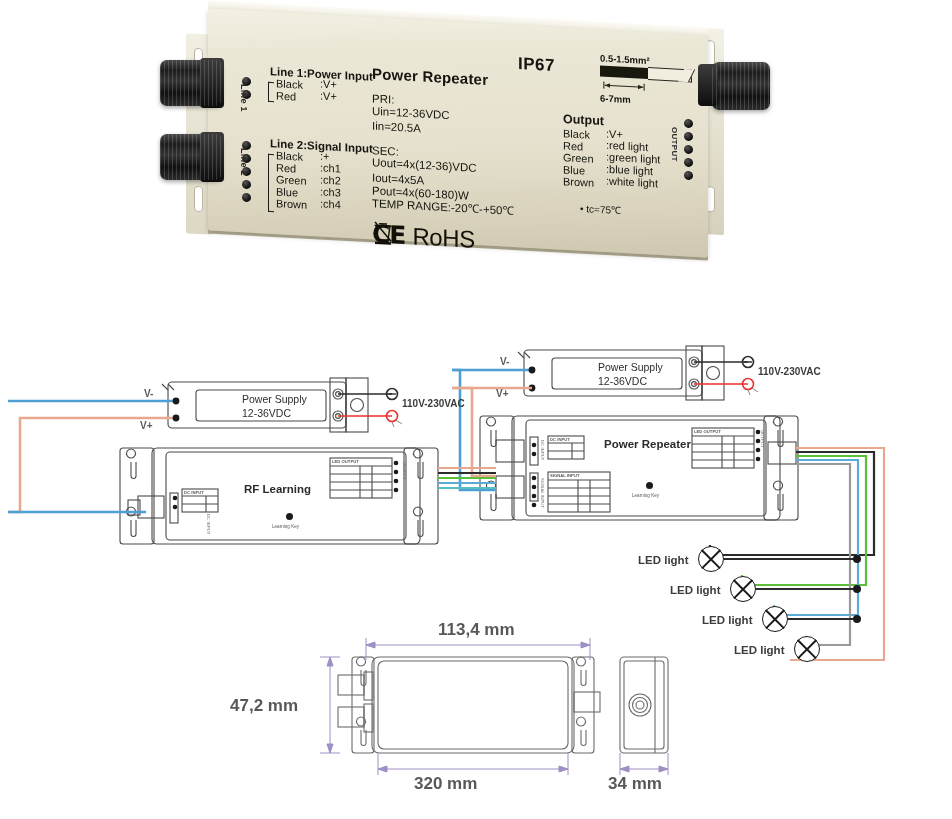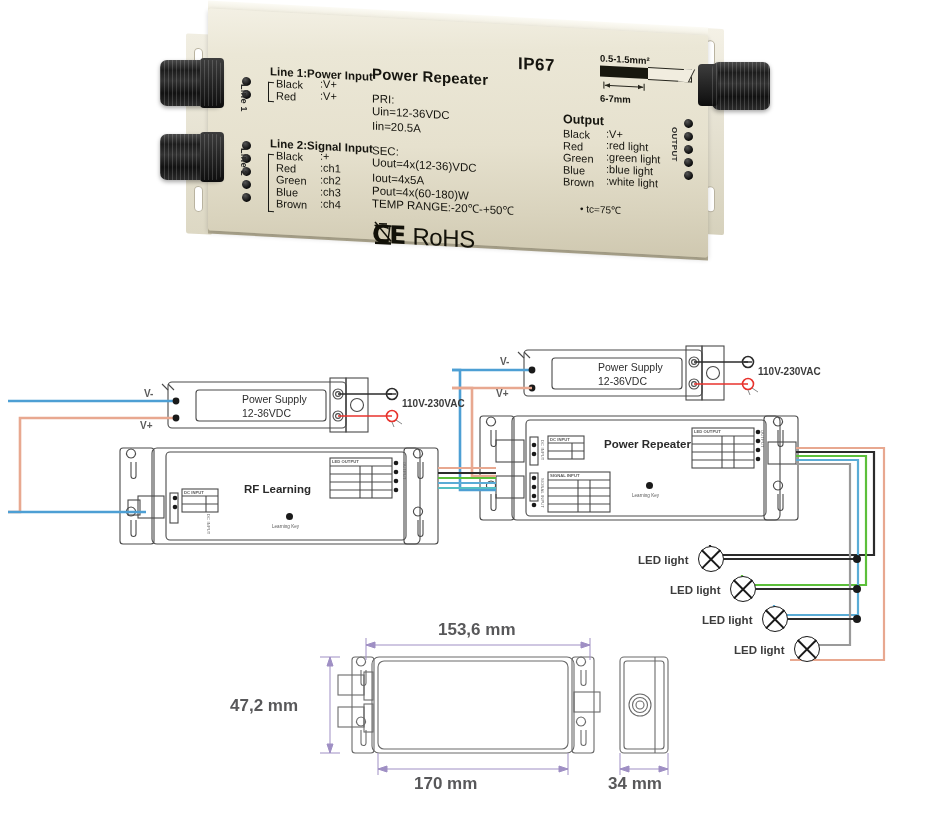--- a/index.html
+++ b/index.html
@@ -531,19 +531,19 @@
         <path d="M330 45 L327 54 L333 54 Z" fill="#9f8fc4"></path>
         <path d="M330 141 L327 132 L333 132 Z" fill="#9f8fc4"></path>
 
         <path d="M620 157 L668 157"></path>
         <path d="M620 141 L620 163 M668 141 L668 163"></path>
         <path d="M620 157 L629 154 L629 160 Z" fill="#9f8fc4"></path>
         <path d="M668 157 L659 154 L659 160 Z" fill="#9f8fc4"></path>
       </g>
     </svg>
 
-    <div class="dim-txt" style="left:438px; top:8px;">153,6 mm</div>
-    <div class="dim-txt" style="left:414px; top:162px;">170 mm</div>
+    <div class="dim-txt" style="left:438px; top:8px;">113,4 mm</div>
+    <div class="dim-txt" style="left:414px; top:162px;">320 mm</div>
     <div class="dim-txt" style="left:230px; top:84px;">47,2 mm</div>
     <div class="dim-txt" style="left:608px; top:162px;">34 mm</div>
   </div>
 
 </div>
 
 </body></html>

